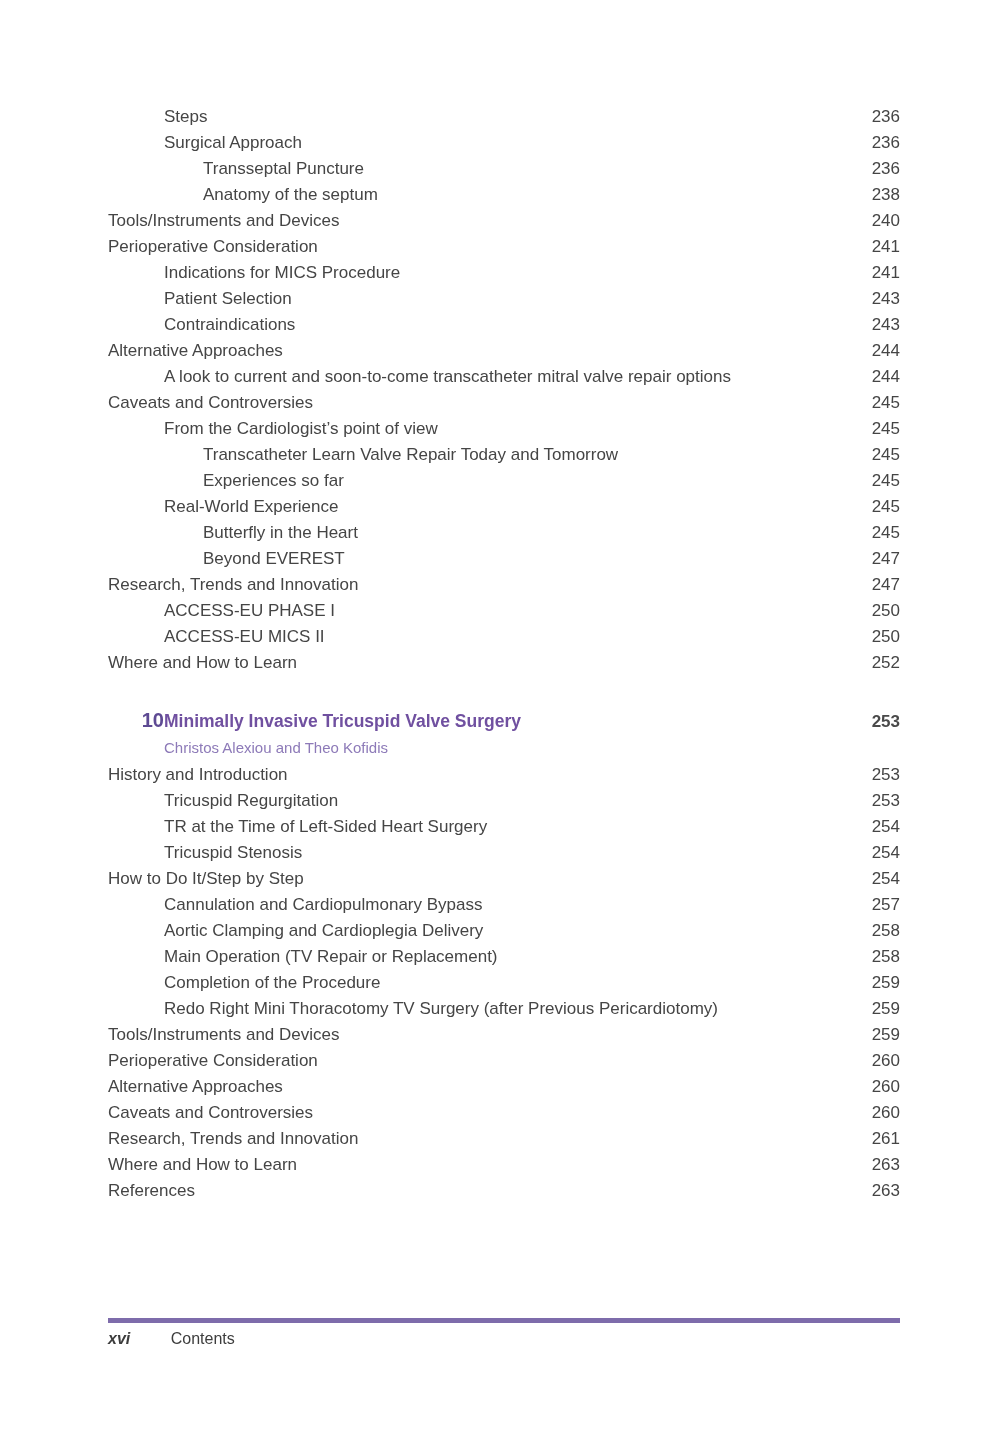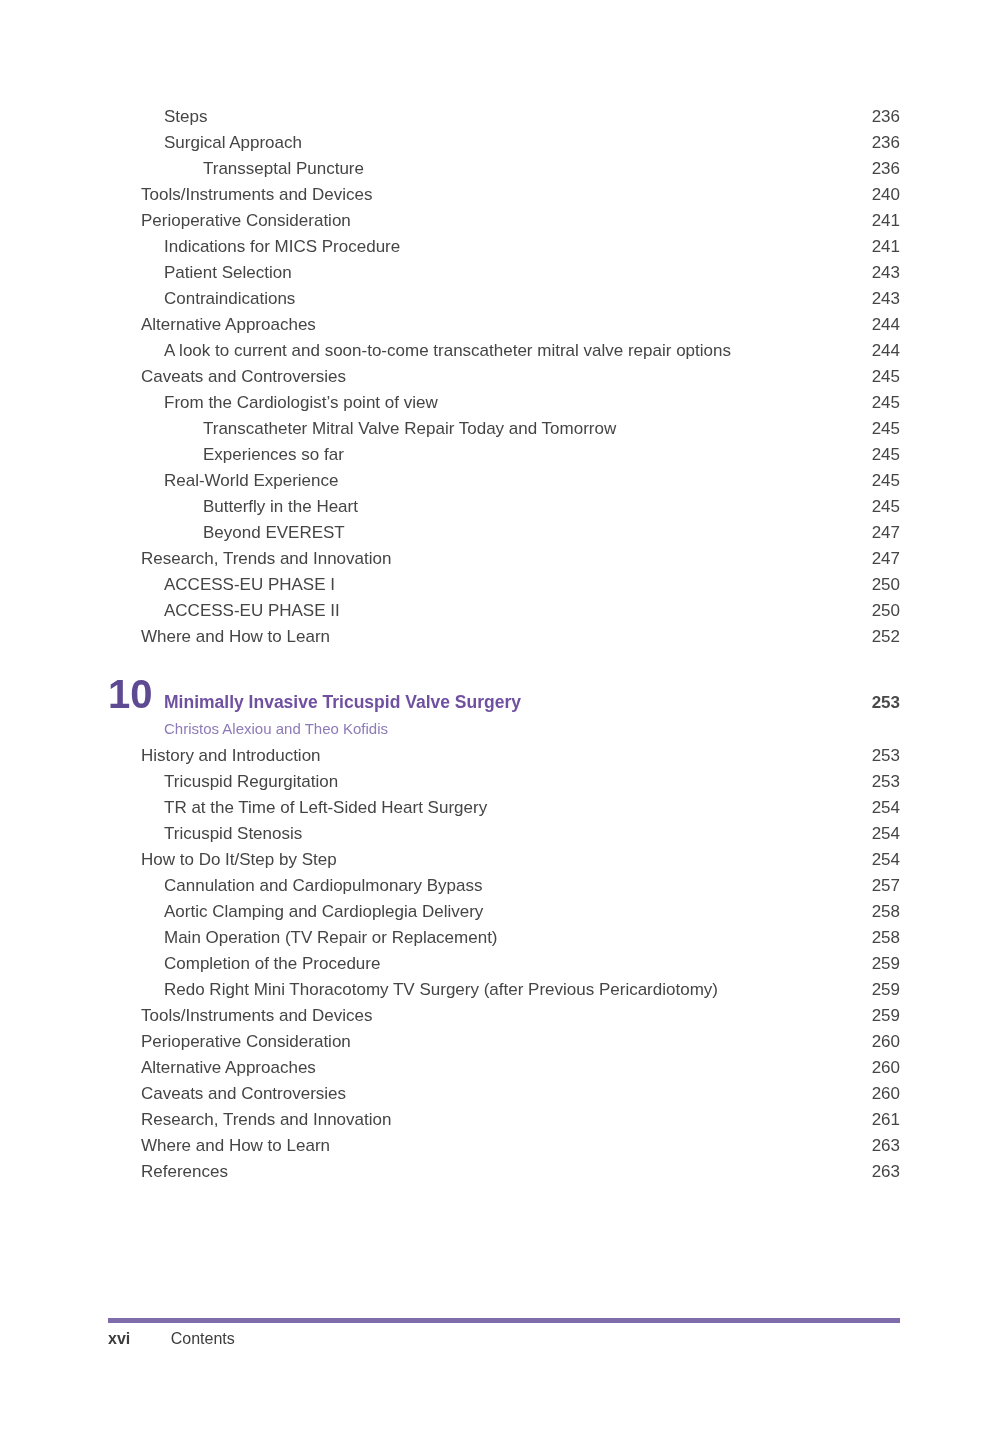--- a/index.html
+++ b/index.html
@@ -21,35 +21,36 @@
   .toc-row {
     display: flex;
     justify-content: space-between;
     align-items: baseline;
     font-size: 17px;
     line-height: 26px;
     color: #454545;
   }
   .toc-label { flex: 1 1 auto; padding-right: 20px; }
   .toc-page { flex: 0 0 auto; text-align: right; }
-  .indent-0 .toc-label { padding-left: 0; margin-left: 33px; }
+  .indent-0 .toc-label { padding-left: 0; }
   .indent-1 .toc-label { padding-left: 56px; }
   .indent-2 .toc-label { padding-left: 95px; }
 
   .chapter-block { margin-top: 30px; }
   .chapter-head {
     display: flex;
     align-items: baseline;
     line-height: 28px;
   }
   .chapter-number {
     flex: 0 0 56px;
-    font-size: 40px;
+    font-size: 20px;
     font-weight: bold;
     color: #5e4a93;
+    text-align: right;
   }
   .chapter-title {
     flex: 1 1 auto;
     font-size: 17.5px;
     font-weight: bold;
     color: #7050a0;
     padding-right: 20px;
   }
   .chapter-page {
     flex: 0 0 auto;
@@ -73,21 +74,21 @@
     height: 5px;
     background: #7e6cab;
   }
   .footer-text {
     position: absolute;
     left: 108px;
     top: 1330px;
     font-size: 16px;
     color: #3d3d3d;
   }
-  .footer-page-label { font-weight: bold; }
+  .footer-page-label { font-weight: bold; font-style: italic; }
   .footer-section-label { margin-left: 36px; }
 </style>
 </head>
 <body>
 
 <div class="page">
   <div class="content">
 
     <div id="toc-before">
   <div class="toc-row indent-1">
@@ -98,20 +99,24 @@
   <div class="toc-row indent-1">
     <span class="toc-label">Surgical Approach</span>
     <span class="toc-page">236</span>
   </div>
 
   <div class="toc-row indent-2">
     <span class="toc-label">Transseptal Puncture</span>
     <span class="toc-page">236</span>
   </div>
 
+  <div class="toc-row indent-2">
+    <span class="toc-label">Anatomy of the septum</span>
+    <span class="toc-page">238</span>
+  </div>
 
   <div class="toc-row indent-0">
     <span class="toc-label">Tools/Instruments and Devices</span>
     <span class="toc-page">240</span>
   </div>
 
   <div class="toc-row indent-0">
     <span class="toc-label">Perioperative Consideration</span>
     <span class="toc-page">241</span>
   </div>
@@ -145,21 +150,21 @@
     <span class="toc-label">Caveats and Controversies</span>
     <span class="toc-page">245</span>
   </div>
 
   <div class="toc-row indent-1">
     <span class="toc-label">From the Cardiologist’s point of view</span>
     <span class="toc-page">245</span>
   </div>
 
   <div class="toc-row indent-2">
-    <span class="toc-label">Transcatheter Mitral Valve Repair Today and Tomorrow</span>
+    <span class="toc-label">Transcatheter Learn Valve Repair Today and Tomorrow</span>
     <span class="toc-page">245</span>
   </div>
 
   <div class="toc-row indent-2">
     <span class="toc-label">Experiences so far</span>
     <span class="toc-page">245</span>
   </div>
 
   <div class="toc-row indent-1">
     <span class="toc-label">Real-World Experience</span>
@@ -180,21 +185,21 @@
     <span class="toc-label">Research, Trends and Innovation</span>
     <span class="toc-page">247</span>
   </div>
 
   <div class="toc-row indent-1">
     <span class="toc-label">ACCESS-EU PHASE I</span>
     <span class="toc-page">250</span>
   </div>
 
   <div class="toc-row indent-1">
-    <span class="toc-label">ACCESS-EU PHASE II</span>
+    <span class="toc-label">ACCESS-EU MICS II</span>
     <span class="toc-page">250</span>
   </div>
 
   <div class="toc-row indent-0">
     <span class="toc-label">Where and How to Learn</span>
     <span class="toc-page">252</span>
   </div>
 </div>
 
     <div class="chapter-block">

